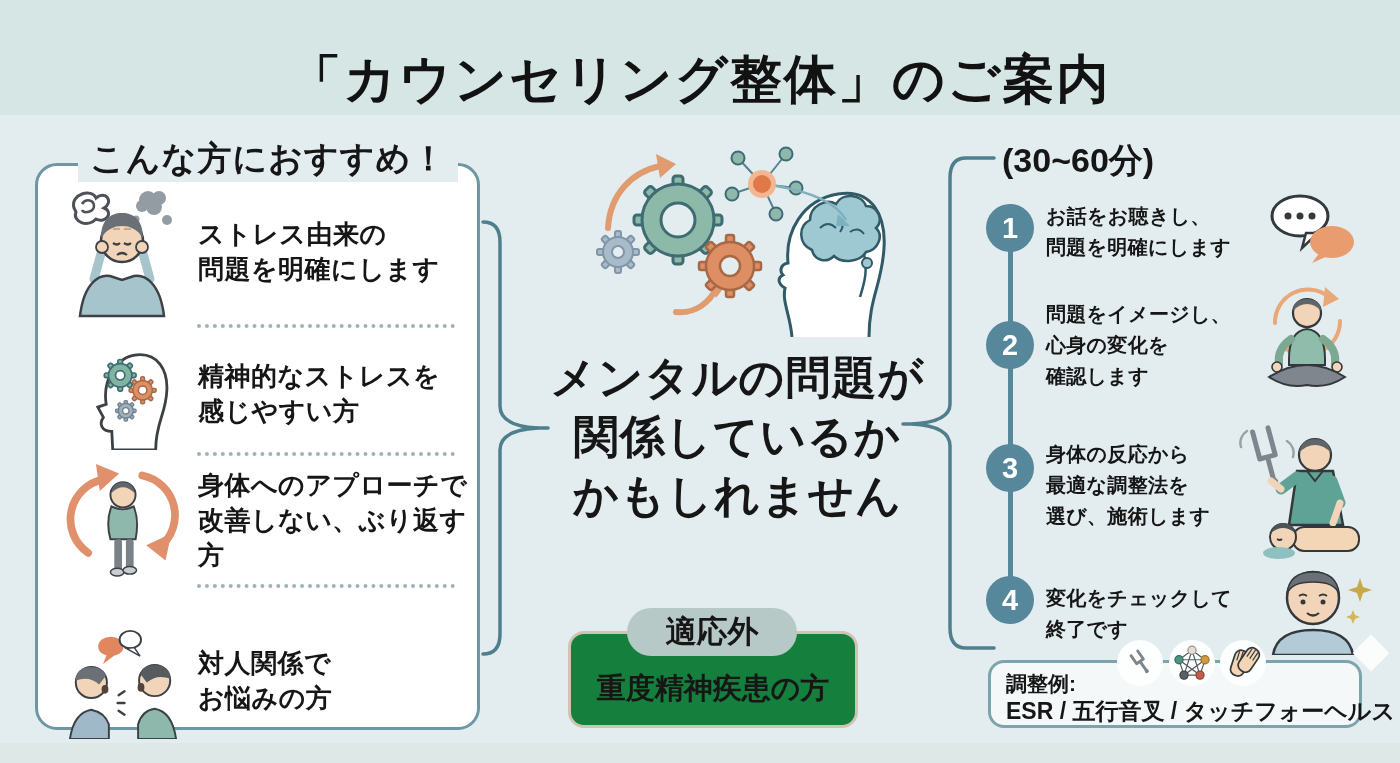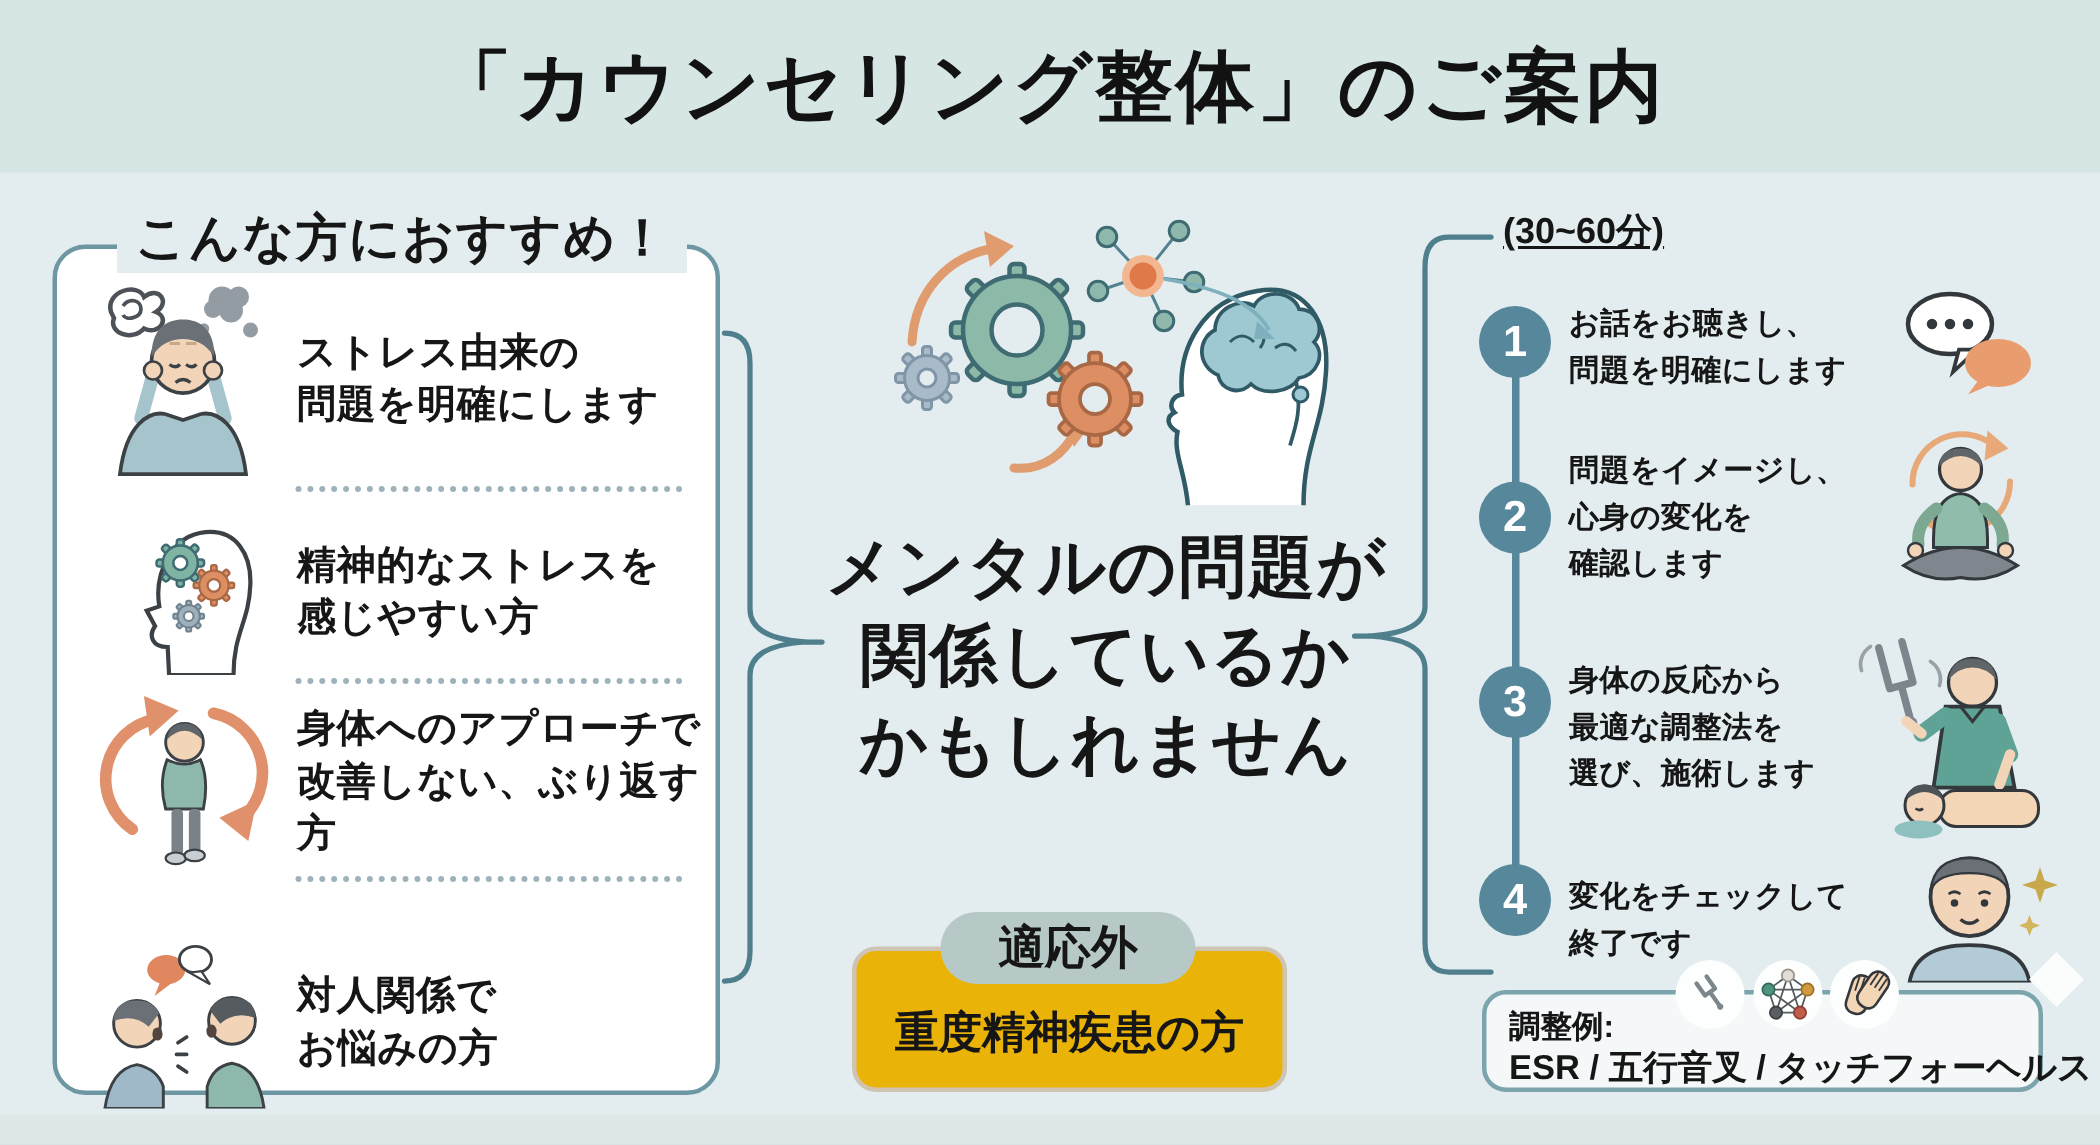--- a/index.html
+++ b/index.html
@@ -5,21 +5,21 @@
   html,body{margin:0;padding:0;background:#c9d6da;}
   *{box-sizing:border-box;}
   .stage{
     position:relative;width:1400px;height:763px;overflow:hidden;
     background:#e3edf0;color:#161616;
     font-family:"Liberation Sans","DejaVu Sans",sans-serif;
     font-weight:700;
   }
   
   .band{position:absolute;left:0;top:0;width:1400px;height:115px;background:#d5e6e4;
-        display:flex;align-items:center;justify-content:center;}
+        display:flex;align-items:flex-end;justify-content:center;}
   .band h1{margin:0;font-size:52px;font-weight:900;letter-spacing:2px;color:#121212;}
   .footband{position:absolute;left:0;bottom:0;width:1400px;height:20px;background:#dee9e7;}
 
   
   .left-card{position:absolute;left:35px;top:163px;width:445px;height:567px;
              background:#ffffff;border:3px solid #6d97a3;border-radius:22px;}
   .left-title{position:absolute;left:78px;top:136px;padding:0 12px;background:#e3edf0;
               font-size:34px;font-weight:900;letter-spacing:1px;z-index:3;}
   .item{position:absolute;left:48px;width:420px;display:flex;align-items:center;z-index:2;}
   .item-icon{width:150px;display:flex;justify-content:center;align-items:center;flex:none;}
@@ -31,28 +31,28 @@
   
   .brace{position:absolute;}
 
   
   .center-illus{position:absolute;left:580px;top:132px;}
   .center-msg{position:absolute;left:515px;top:348px;width:445px;text-align:center;
               font-size:45px;line-height:59px;font-weight:900;letter-spacing:1px;}
   .excl-pill{position:absolute;left:627px;top:608px;width:170px;height:48px;border-radius:26px;
              background:#b7c9c6;display:flex;align-items:center;justify-content:center;
              font-size:31px;font-weight:900;z-index:3;}
-  .excl-box{position:absolute;left:568px;top:631px;width:290px;height:97px;background:#eab308;
+  .excl-box{position:absolute;left:568px;top:631px;width:290px;height:97px;background:#15803d;
             border:3px solid #cfc4b2;border-radius:16px;display:flex;align-items:flex-end;
             justify-content:center;padding-bottom:16px;font-size:29px;font-weight:900;z-index:2;}
 
   
   .flow-title{position:absolute;left:1002px;top:138px;display:flex;align-items:baseline;gap:8px;z-index:2;}
   .flow-title .main{font-size:34px;font-weight:900;letter-spacing:1px;}
-  .flow-title .dur{font-size:24px;font-weight:800;text-decoration:underline;}
+  .flow-title .dur{font-size:34px;font-weight:800;}
   .timeline{position:absolute;left:1008px;top:228px;width:5px;height:372px;background:#57879a;border-radius:3px;}
   .numc{position:absolute;width:48px;height:48px;border-radius:50%;background:#57879a;color:#fff;
         display:flex;align-items:center;justify-content:center;font-size:29px;font-weight:900;z-index:2;}
   .step-text{position:absolute;left:1046px;width:220px;font-size:20px;line-height:31px;
              font-weight:800;white-space:pre-line;letter-spacing:0.3px;}
   .step-icon{position:absolute;}
 
   .ex-box{position:absolute;left:988px;top:660px;width:374px;height:68px;
           background:rgba(255,255,255,0.62);border:3px solid #7ba4ac;border-radius:16px;z-index:2;padding-left:43px;}
   .ex-label{position:absolute;left:15px;top:7px;font-size:21px;font-weight:900;}

